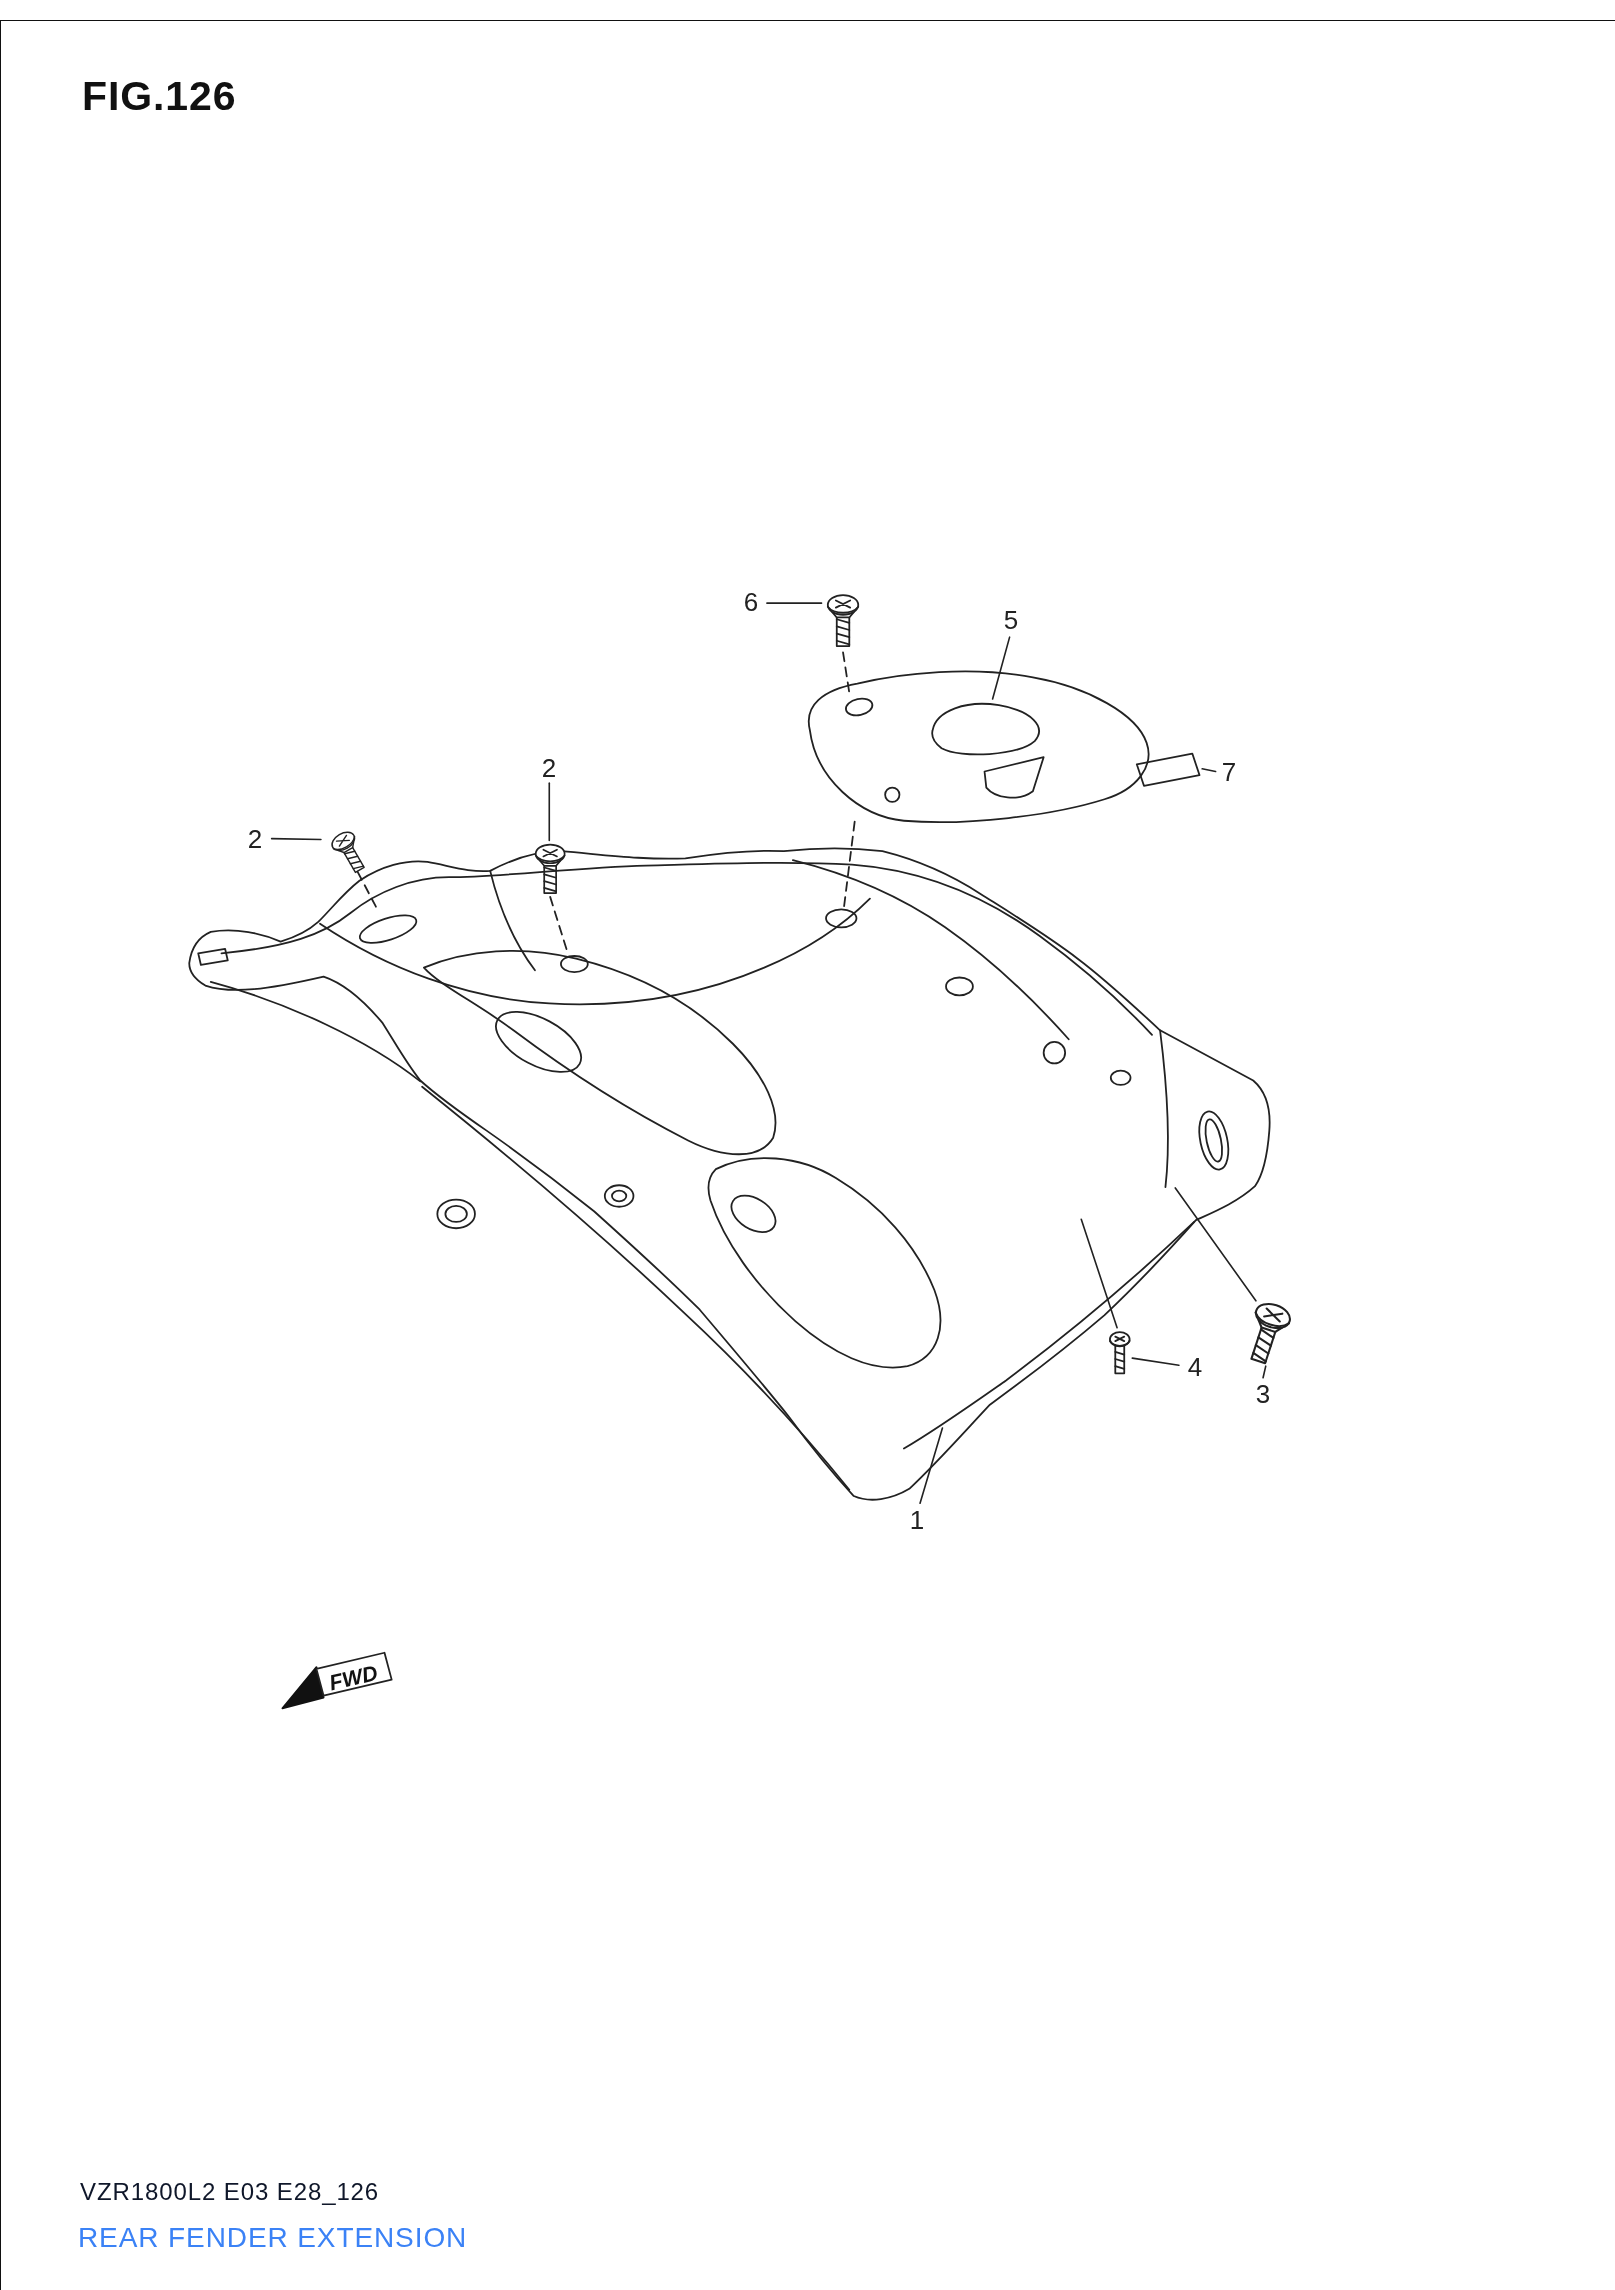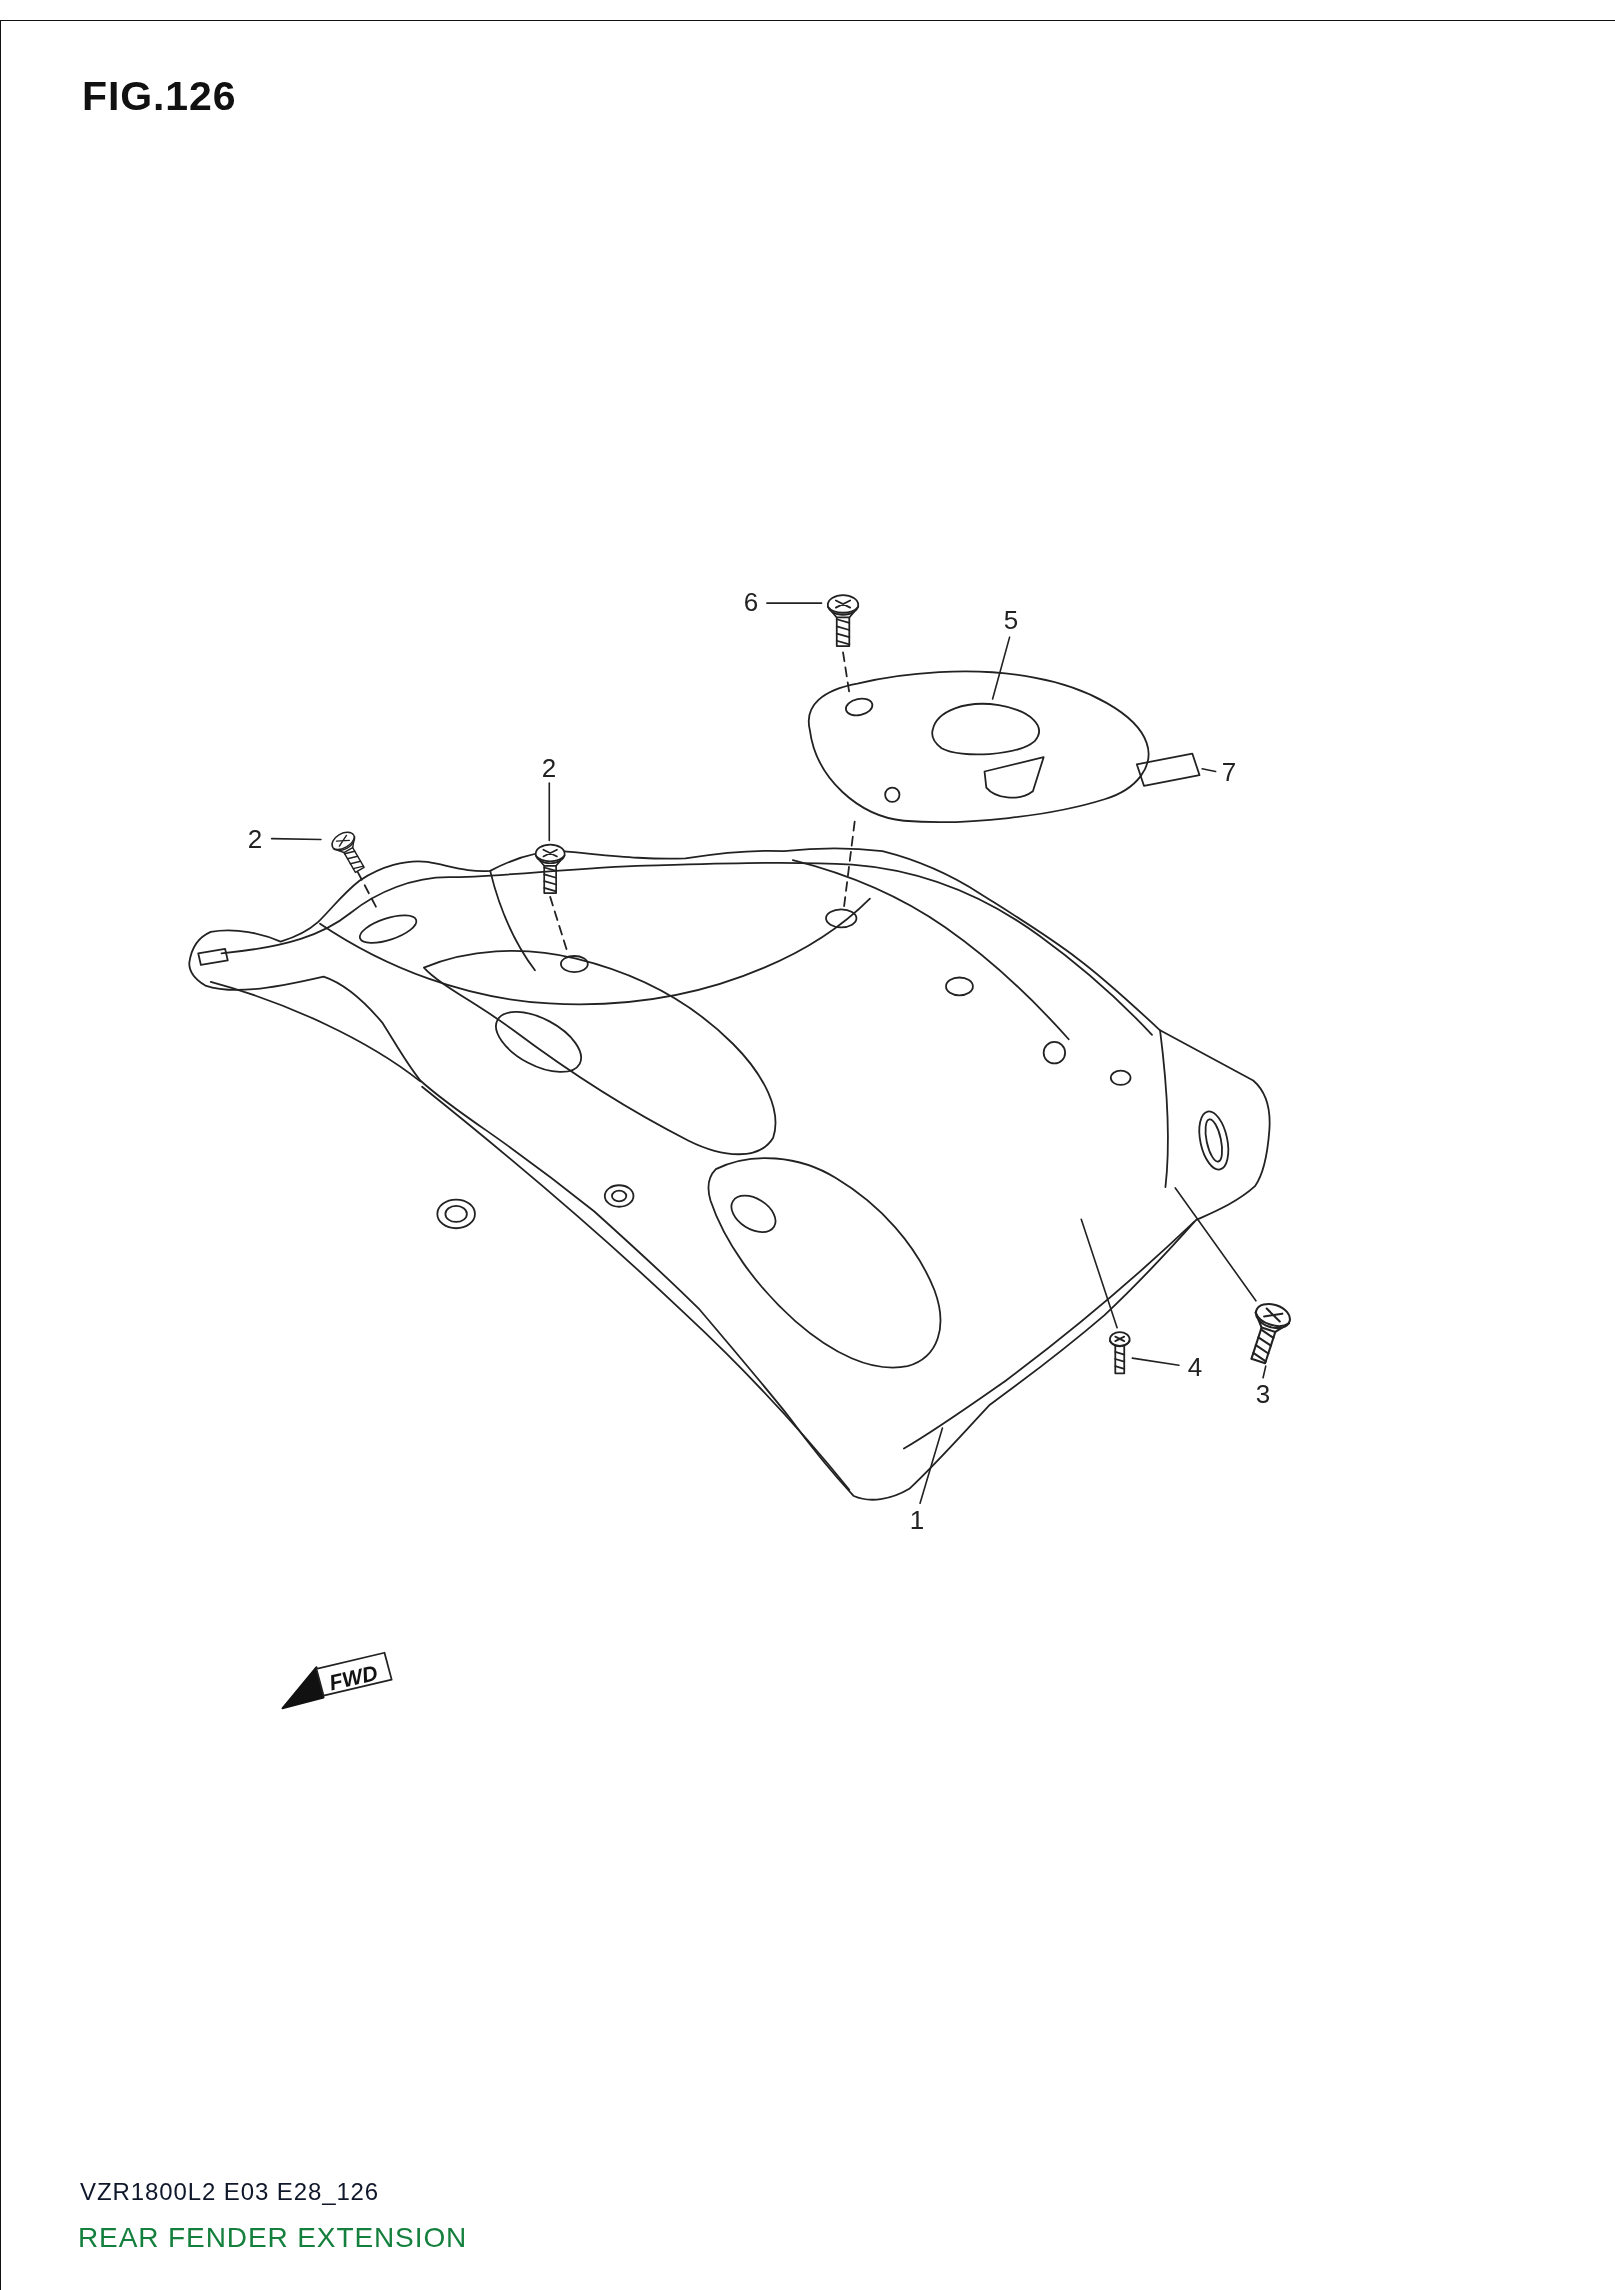--- a/index.html
+++ b/index.html
@@ -36,21 +36,21 @@
     top: 2157px;
     font-size: 24px;
     color: #0f172a;
     letter-spacing: 0.9px;
   }
   .footer-name {
     position: absolute;
     left: 77px;
     top: 2201px;
     font-size: 28px;
-    color: #15803d;
+    color: #3b82f6;
     letter-spacing: 0.9px;
   }
   svg.art { position: absolute; left: 0; top: 0; }
 </style>
 </head>
 <body>
 
 <div class="page">
 
   <div class="fig-title">FIG.126</div>

